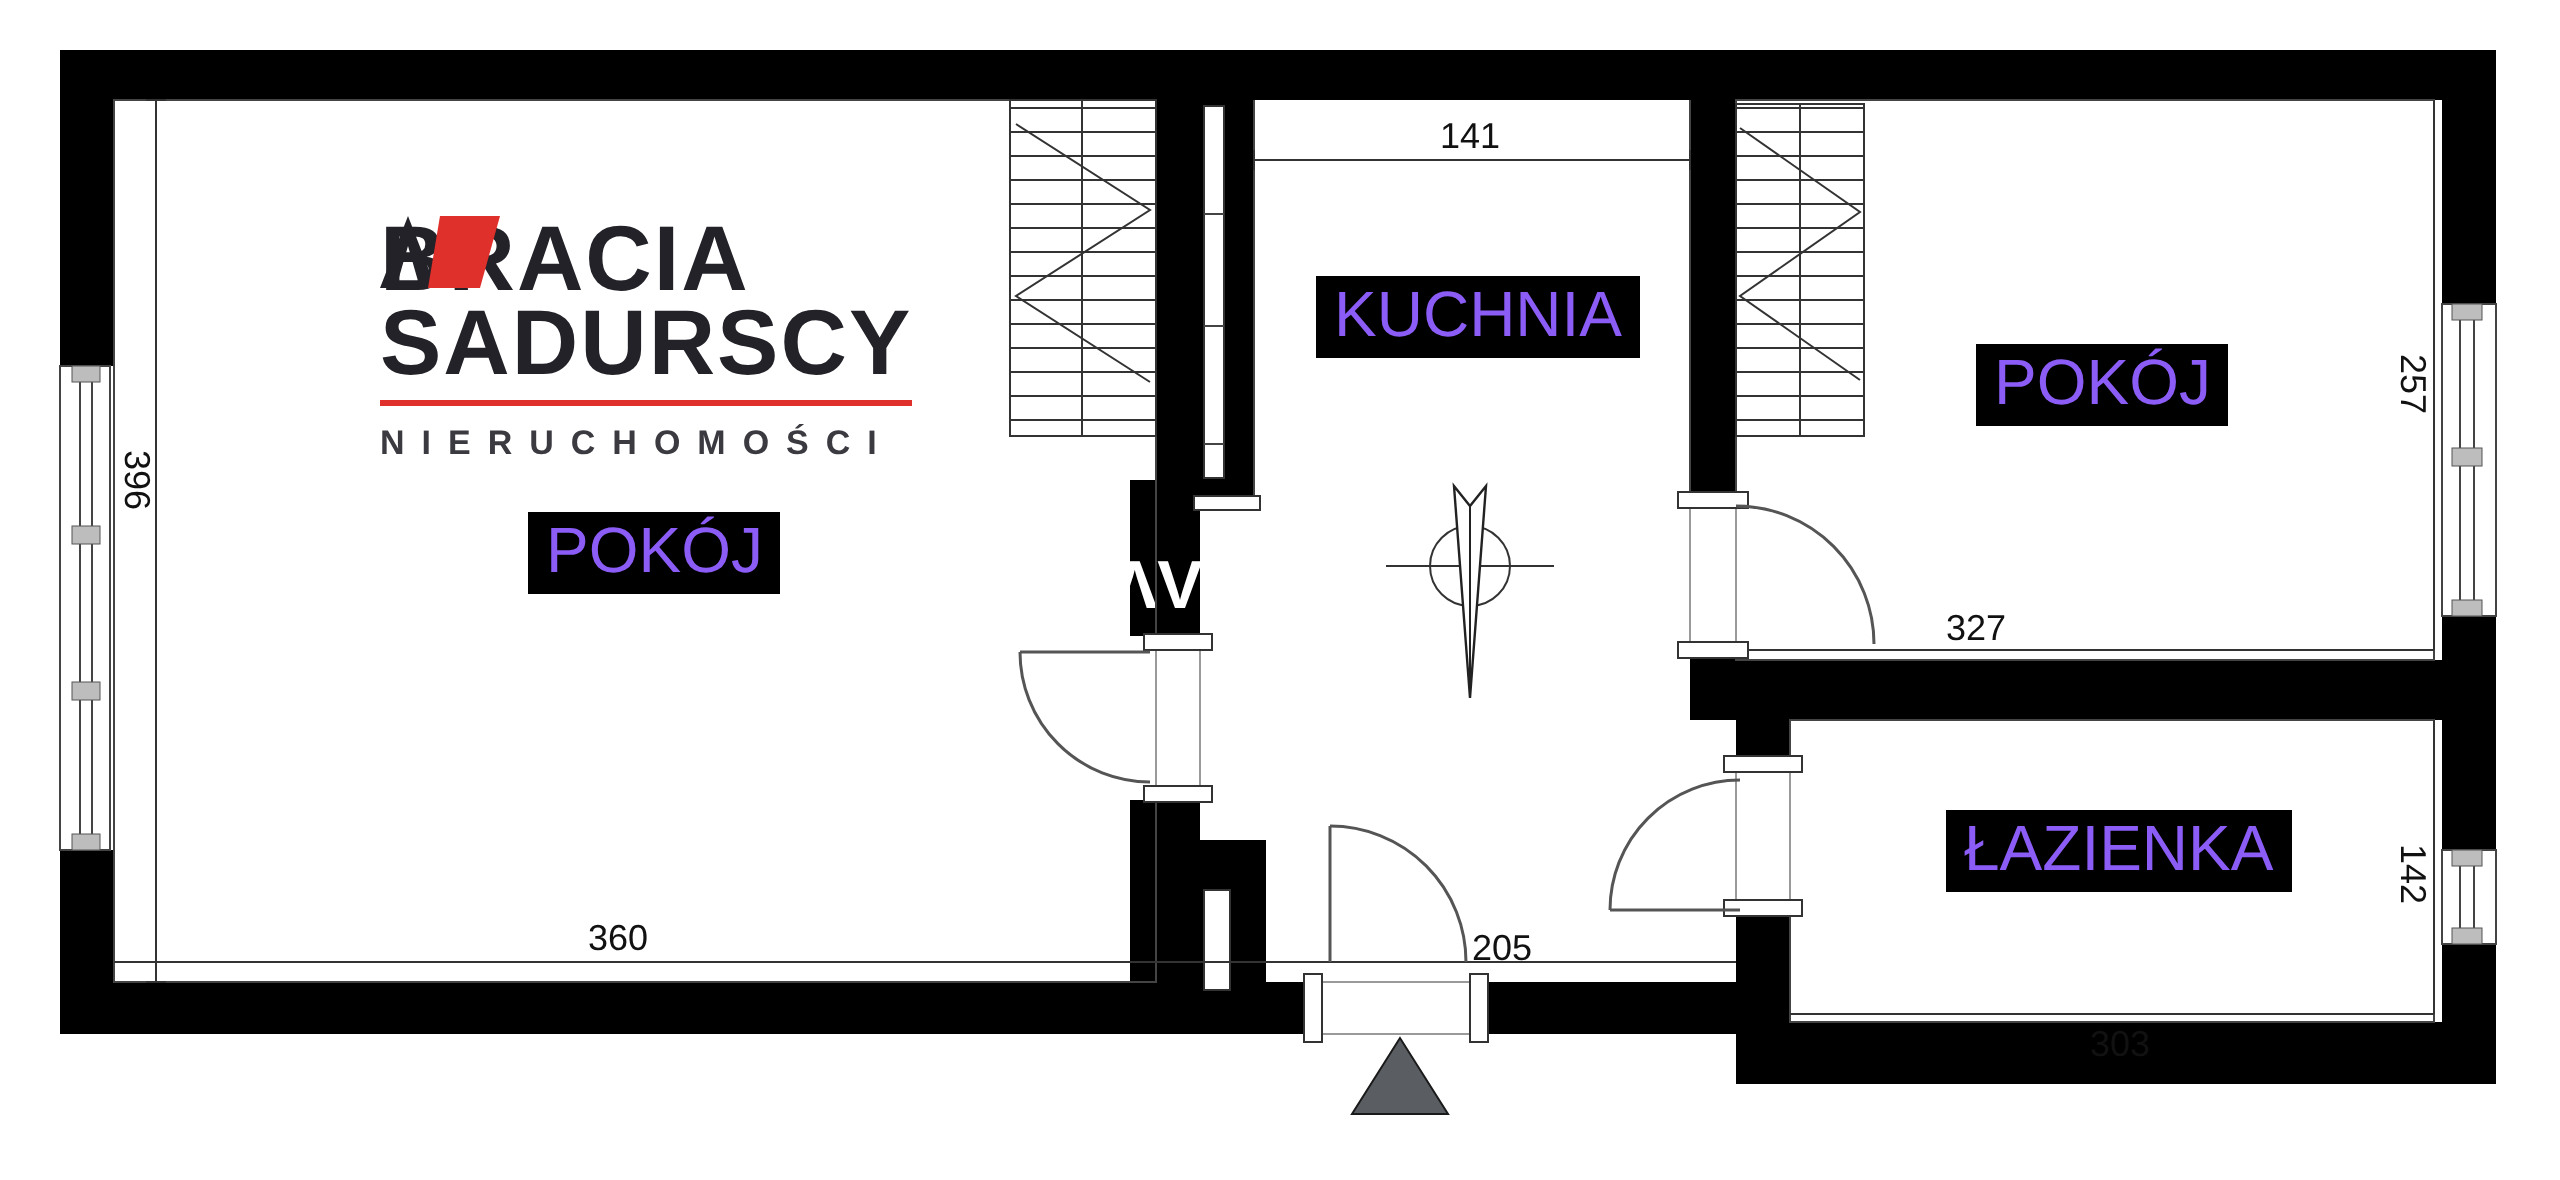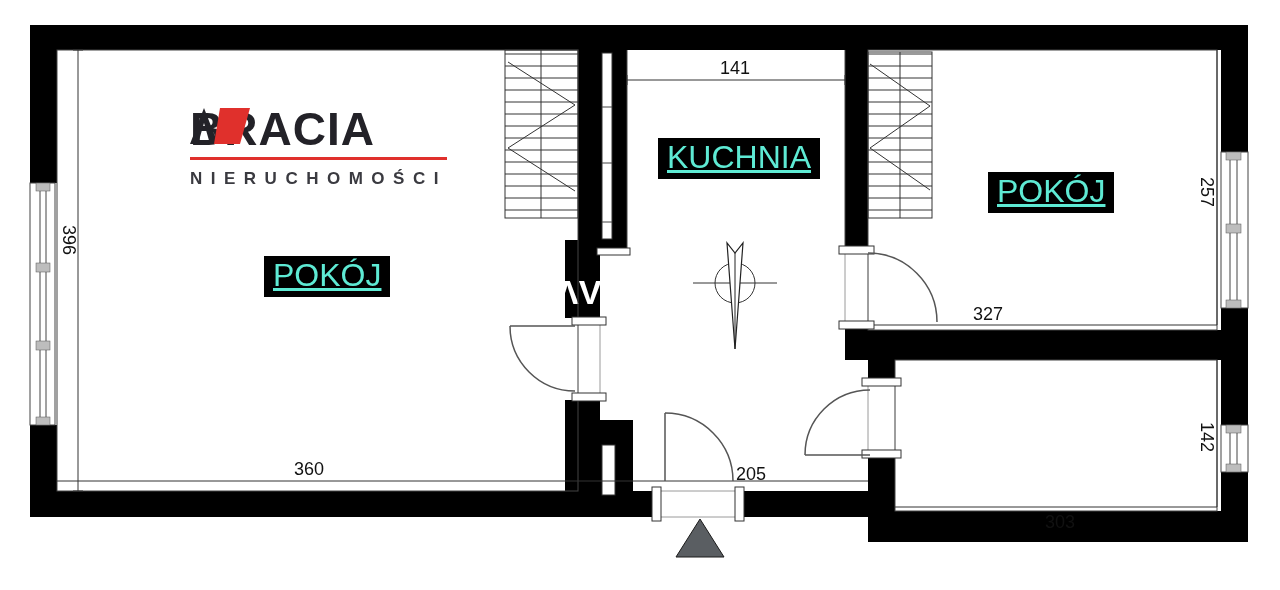--- a/index.html
+++ b/index.html
@@ -21,22 +21,22 @@
   .cap{fill:#ffffff;stroke:#333;stroke-width:1;}
   .door{stroke:#555;stroke-width:1.5;fill:none;}
   .glaz{stroke:#444;stroke-width:1;fill:none;}
   .jamb{fill:#bdbdbd;stroke:#555;stroke-width:0.5;}
   .hatchline{stroke:#333;stroke-width:1;fill:none;}
   .marker{fill:var(--entrance-marker);stroke:#1a1a1a;stroke-width:1;}
   .northarrow{fill:#ffffff;stroke:#222;stroke-width:1.2;}
   .wm{fill:#ffffff;font-family:"Liberation Sans",sans-serif;font-weight:bold;font-size:34px;}
 
   .roomlabel{
-    position:absolute;background:#000;color:#5eead4;font-size:32px;
-    padding:2px 9px 4px 9px;white-space:nowrap;line-height:1.1;text-decoration:underline;
+    position:absolute;background:#000;color:#8b5cf6;font-size:32px;
+    padding:2px 9px 4px 9px;white-space:nowrap;line-height:1.1;
   }
   .hnote{position:absolute;color:#000;font-size:31px;white-space:nowrap;}
   .dim{position:absolute;color:#111;font-size:18px;white-space:nowrap;}
   .vdim{transform:translate(-50%,-50%) rotate(90deg);}
 
   .logo{position:absolute;left:190px;top:108px;color:var(--logo-text);}
   .logo-row{display:flex;align-items:flex-end;gap:4px;}
   .logo-word{font-size:46px;font-weight:800;letter-spacing:1px;line-height:0.92;}
   .logo-rule{height:3px;background:var(--logo-red);width:100%;margin:7px 0 9px 0;}
   .logo-tag{font-size:17px;letter-spacing:8.5px;color:#3a3a40;font-weight:700;}
@@ -198,27 +198,31 @@
   </svg>
 
   <div class="logo">
     <div class="logo-row">
       <span class="logo-word">BRACIA</span>
       <svg width="60" height="36" viewBox="0 0 60 36">
         <polygon points="0,36 14,0 28,36 20,36 14,15 8,36" fill="var(--logo-text)"></polygon>
         <polygon points="30,0 60,0 50,36 24,36" fill="var(--logo-red)"></polygon>
       </svg>
     </div>
+    <div class="logo-row">
+      <span class="logo-word">SADURSCY</span>
+    </div>
     <div class="logo-rule"></div>
     <div class="logo-tag">NIERUCHOMOŚCI</div>
   </div>
 
   <div class="roomlabel" style="left:264px;top:256px;">POKÓJ</div>
   <div class="roomlabel" style="left:658px;top:138px;">KUCHNIA</div>
   <div class="roomlabel" style="left:988px;top:172px;">POKÓJ</div>
+  <div class="roomlabel" style="left:973px;top:405px;">ŁAZIENKA</div>
 
   <div class="dim" style="left:294px;top:459px;">360</div>
   <div class="dim vdim" style="left:68px;top:240px;">396</div>
   <div class="dim" style="left:720px;top:58px;">141</div>
   <div class="dim" style="left:736px;top:464px;">205</div>
   <div class="dim" style="left:973px;top:304px;">327</div>
   <div class="dim vdim" style="left:1206px;top:192px;">257</div>
   <div class="dim" style="left:1045px;top:512px;">303</div>
   <div class="dim vdim" style="left:1206px;top:437px;">142</div>
 

